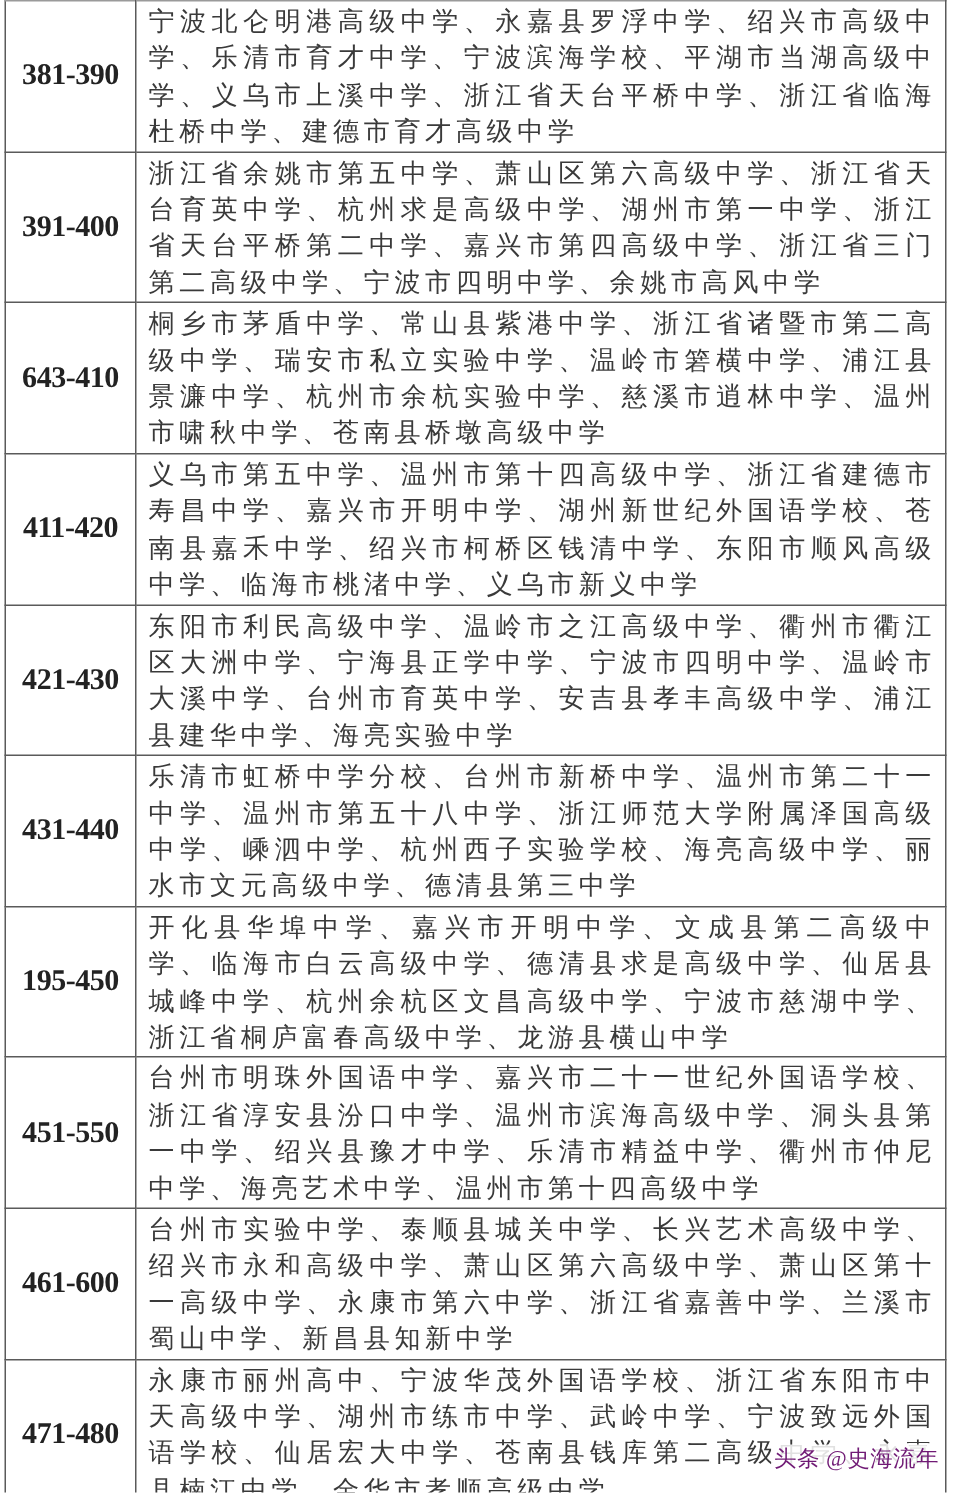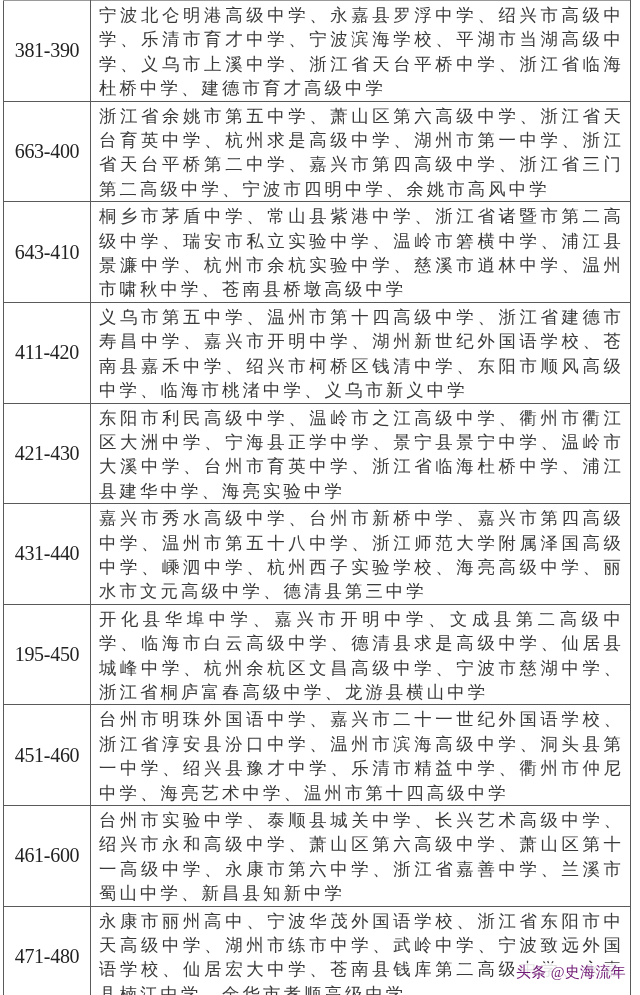--- a/index.html
+++ b/index.html
@@ -35,20 +35,21 @@
   .doc-table tr:first-child td {
     border-top: 1px solid #9a9a9a;
   }
   .rank-cell {
     width: 86px;
     text-align: center;
     font-family: "Liberation Serif", "DejaVu Serif", serif;
     font-size: 20px;
     color: #222;
     letter-spacing: -0.3px;
+    font-weight: bold;
   }
   .schools-cell {
     padding: 2px 6px 0 8px !important;
     font-size: 17.4px;
     line-height: 24.4px;
     letter-spacing: 3.1px;
     text-align: justify;
     color: #3a3a3a;
     word-break: break-all;
   }
@@ -67,45 +68,45 @@
 </head>
 <body>
 
 <table class="doc-table">
   <tbody>
     <tr>
       <td class="rank-cell">381-390</td>
       <td class="schools-cell">宁波北仑明港高级中学、永嘉县罗浮中学、绍兴市高级中学、乐清市育才中学、宁波滨海学校、平湖市当湖高级中学、义乌市上溪中学、浙江省天台平桥中学、浙江省临海杜桥中学、建德市育才高级中学</td>
     </tr>
     <tr>
-      <td class="rank-cell">663-400</td>
+      <td class="rank-cell">391-400</td>
       <td class="schools-cell">浙江省余姚市第五中学、萧山区第六高级中学、浙江省天台育英中学、杭州求是高级中学、湖州市第一中学、浙江省天台平桥第二中学、嘉兴市第四高级中学、浙江省三门第二高级中学、宁波市四明中学、余姚市高风中学</td>
     </tr>
     <tr>
       <td class="rank-cell">643-410</td>
       <td class="schools-cell">桐乡市茅盾中学、常山县紫港中学、浙江省诸暨市第二高级中学、瑞安市私立实验中学、温岭市箬横中学、浦江县景濂中学、杭州市余杭实验中学、慈溪市逍林中学、温州市啸秋中学、苍南县桥墩高级中学</td>
     </tr>
     <tr>
       <td class="rank-cell">411-420</td>
       <td class="schools-cell">义乌市第五中学、温州市第十四高级中学、浙江省建德市寿昌中学、嘉兴市开明中学、湖州新世纪外国语学校、苍南县嘉禾中学、绍兴市柯桥区钱清中学、东阳市顺风高级中学、临海市桃渚中学、义乌市新义中学</td>
     </tr>
     <tr>
       <td class="rank-cell">421-430</td>
-      <td class="schools-cell">东阳市利民高级中学、温岭市之江高级中学、衢州市衢江区大洲中学、宁海县正学中学、景宁县景宁中学、温岭市大溪中学、台州市育英中学、浙江省临海杜桥中学、浦江县建华中学、海亮实验中学</td>
+      <td class="schools-cell">东阳市利民高级中学、温岭市之江高级中学、衢州市衢江区大洲中学、宁海县正学中学、宁波市四明中学、温岭市大溪中学、台州市育英中学、安吉县孝丰高级中学、浦江县建华中学、海亮实验中学</td>
     </tr>
     <tr>
       <td class="rank-cell">431-440</td>
-      <td class="schools-cell">嘉兴市秀水高级中学、台州市新桥中学、嘉兴市第四高级中学、温州市第五十八中学、浙江师范大学附属泽国高级中学、嵊泗中学、杭州西子实验学校、海亮高级中学、丽水市文元高级中学、德清县第三中学</td>
+      <td class="schools-cell">乐清市虹桥中学分校、台州市新桥中学、温州市第二十一中学、温州市第五十八中学、浙江师范大学附属泽国高级中学、嵊泗中学、杭州西子实验学校、海亮高级中学、丽水市文元高级中学、德清县第三中学</td>
     </tr>
     <tr>
       <td class="rank-cell">195-450</td>
       <td class="schools-cell">开化县华埠中学、嘉兴市开明中学、文成县第二高级中学、临海市白云高级中学、德清县求是高级中学、仙居县城峰中学、杭州余杭区文昌高级中学、宁波市慈湖中学、浙江省桐庐富春高级中学、龙游县横山中学</td>
     </tr>
     <tr>
-      <td class="rank-cell">451-460</td>
+      <td class="rank-cell">451-550</td>
       <td class="schools-cell">台州市明珠外国语中学、嘉兴市二十一世纪外国语学校、浙江省淳安县汾口中学、温州市滨海高级中学、洞头县第一中学、绍兴县豫才中学、乐清市精益中学、衢州市仲尼中学、海亮艺术中学、温州市第十四高级中学</td>
     </tr>
     <tr>
       <td class="rank-cell">461-600</td>
       <td class="schools-cell">台州市实验中学、泰顺县城关中学、长兴艺术高级中学、绍兴市永和高级中学、萧山区第六高级中学、萧山区第十一高级中学、永康市第六中学、浙江省嘉善中学、兰溪市蜀山中学、新昌县知新中学</td>
     </tr>
     <tr>
       <td class="rank-cell">471-480</td>
       <td class="schools-cell">永康市丽州高中、宁波华茂外国语学校、浙江省东阳市中天高级中学、湖州市练市中学、武岭中学、宁波致远外国语学校、仙居宏大中学、苍南县钱库第二高级中学、永嘉县楠江中学、金华市孝顺高级中学</td>
     </tr>

